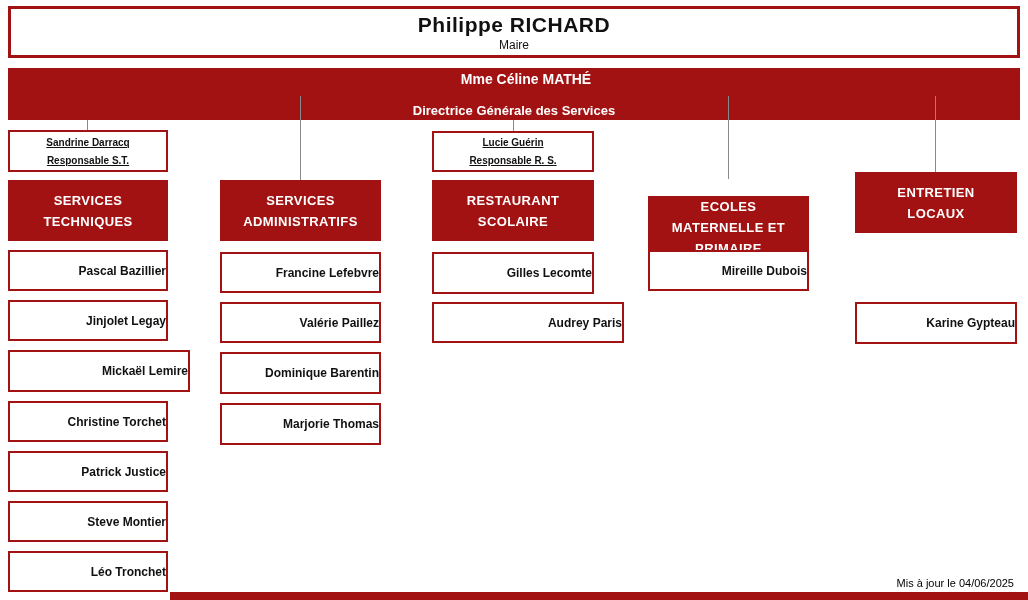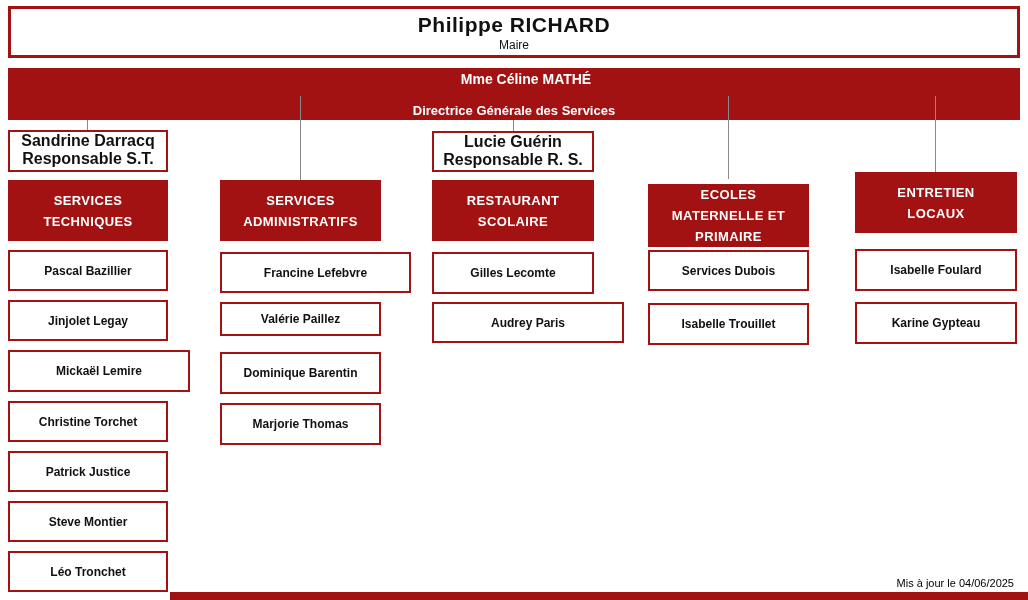--- a/index.html
+++ b/index.html
@@ -25,34 +25,34 @@
     display:flex; flex-direction:column; align-items:center; justify-content:center;
     text-align:center;
   }
   .director-name { font-size:14px; font-weight:bold;margin-left:24px; }
   .director-title { font-size:13px; font-weight:bold; margin-top:16px; }
 
   .connector { width:1px; background:var(--connector); }
 
   .manager-box {
     border:2px solid var(--red); background:#fff;
-    display:flex; flex-direction:column; align-items:center; justify-content:flex-start;
-    text-align:center; font-weight:bold; font-size:16px; line-height:18px;
+    display:flex; flex-direction:column; align-items:center; justify-content:flex-end;
+    text-align:center; font-weight:bold; font-size:10px; line-height:18px;text-decoration:underline;
   }
 
   .dept-header {
     background:var(--red); color:#fff;
     display:flex; align-items:center; justify-content:center;
     text-align:center; font-weight:bold; font-size:13px;
     line-height:21px; letter-spacing:0.4px; white-space:pre-line;
   }
 
   .node {
     border:2px solid var(--red); background:#fff;
-    display:flex; align-items:center; justify-content:center;
+    display:flex; align-items:center; justify-content:flex-end;
     text-align:center; font-weight:bold; font-size:12px;
   }
 
   .footer-note {
     right:14px; top:577px; font-size:11px; color:#000;
   }
 
   .bottom-bar { left:170px; top:592px; width:858px; height:8px; background:var(--red); }
 </style>
 </head>
@@ -103,24 +103,24 @@
       <span>Steve Montier</span>
     </div>
   <div class="abs node" style="left:8px;top:551px;width:160px;height:41px">
       <span>Léo Tronchet</span>
     </div>
 
   <div class="abs dept-header" style="left:220px;top:180px;width:161px;height:61px">
     <span>SERVICES
 ADMINISTRATIFS</span>
   </div>
-  <div class="abs node" style="left:220px;top:252px;width:191px;height:41px">
+  <div class="abs node" style="left:220px;top:252px;width:161px;height:41px">
       <span>Francine Lefebvre</span>
     </div>
-  <div class="abs node" style="left:220px;top:302px;width:161px;height:34px">
+  <div class="abs node" style="left:220px;top:302px;width:161px;height:41px">
       <span>Valérie Paillez</span>
     </div>
   <div class="abs node" style="left:220px;top:352px;width:161px;height:42px">
       <span>Dominique Barentin</span>
     </div>
   <div class="abs node" style="left:220px;top:403px;width:161px;height:42px">
       <span>Marjorie Thomas</span>
     </div>
 
   <div class="abs manager-box" style="left:432px;top:131px;width:162px;height:41px">
@@ -131,39 +131,33 @@
     <span>RESTAURANT
 SCOLAIRE</span>
   </div>
   <div class="abs node" style="left:432px;top:252px;width:162px;height:42px">
       <span>Gilles Lecomte</span>
     </div>
   <div class="abs node" style="left:432px;top:302px;width:192px;height:41px">
       <span>Audrey Paris</span>
     </div>
 
-  <div class="abs dept-header" style="left:648px;top:184px;width:161px;height:63px">
+  <div class="abs dept-header" style="left:648px;top:196px;width:161px;height:63px">
     <span>ECOLES
 MATERNELLE ET
 PRIMAIRE</span>
   </div>
   <div class="abs node" style="left:648px;top:250px;width:161px;height:41px">
-      <span>Services Dubois</span>
-    </div>
-  <div class="abs node" style="left:648px;top:303px;width:161px;height:42px">
-      <span>Isabelle Trouillet</span>
+      <span>Mireille Dubois</span>
     </div>
 
   <div class="abs dept-header" style="left:855px;top:172px;width:162px;height:61px">
     <span>ENTRETIEN
 LOCAUX</span>
   </div>
-  <div class="abs node" style="left:855px;top:249px;width:162px;height:42px">
-      <span>Isabelle Foulard</span>
-    </div>
   <div class="abs node" style="left:855px;top:302px;width:162px;height:42px">
       <span>Karine Gypteau</span>
     </div>
 
   <div class="abs footer-note">Mis à jour le 04/06/2025</div>
   <div class="abs bottom-bar"></div>
 
 </div>
 
 </body></html>

